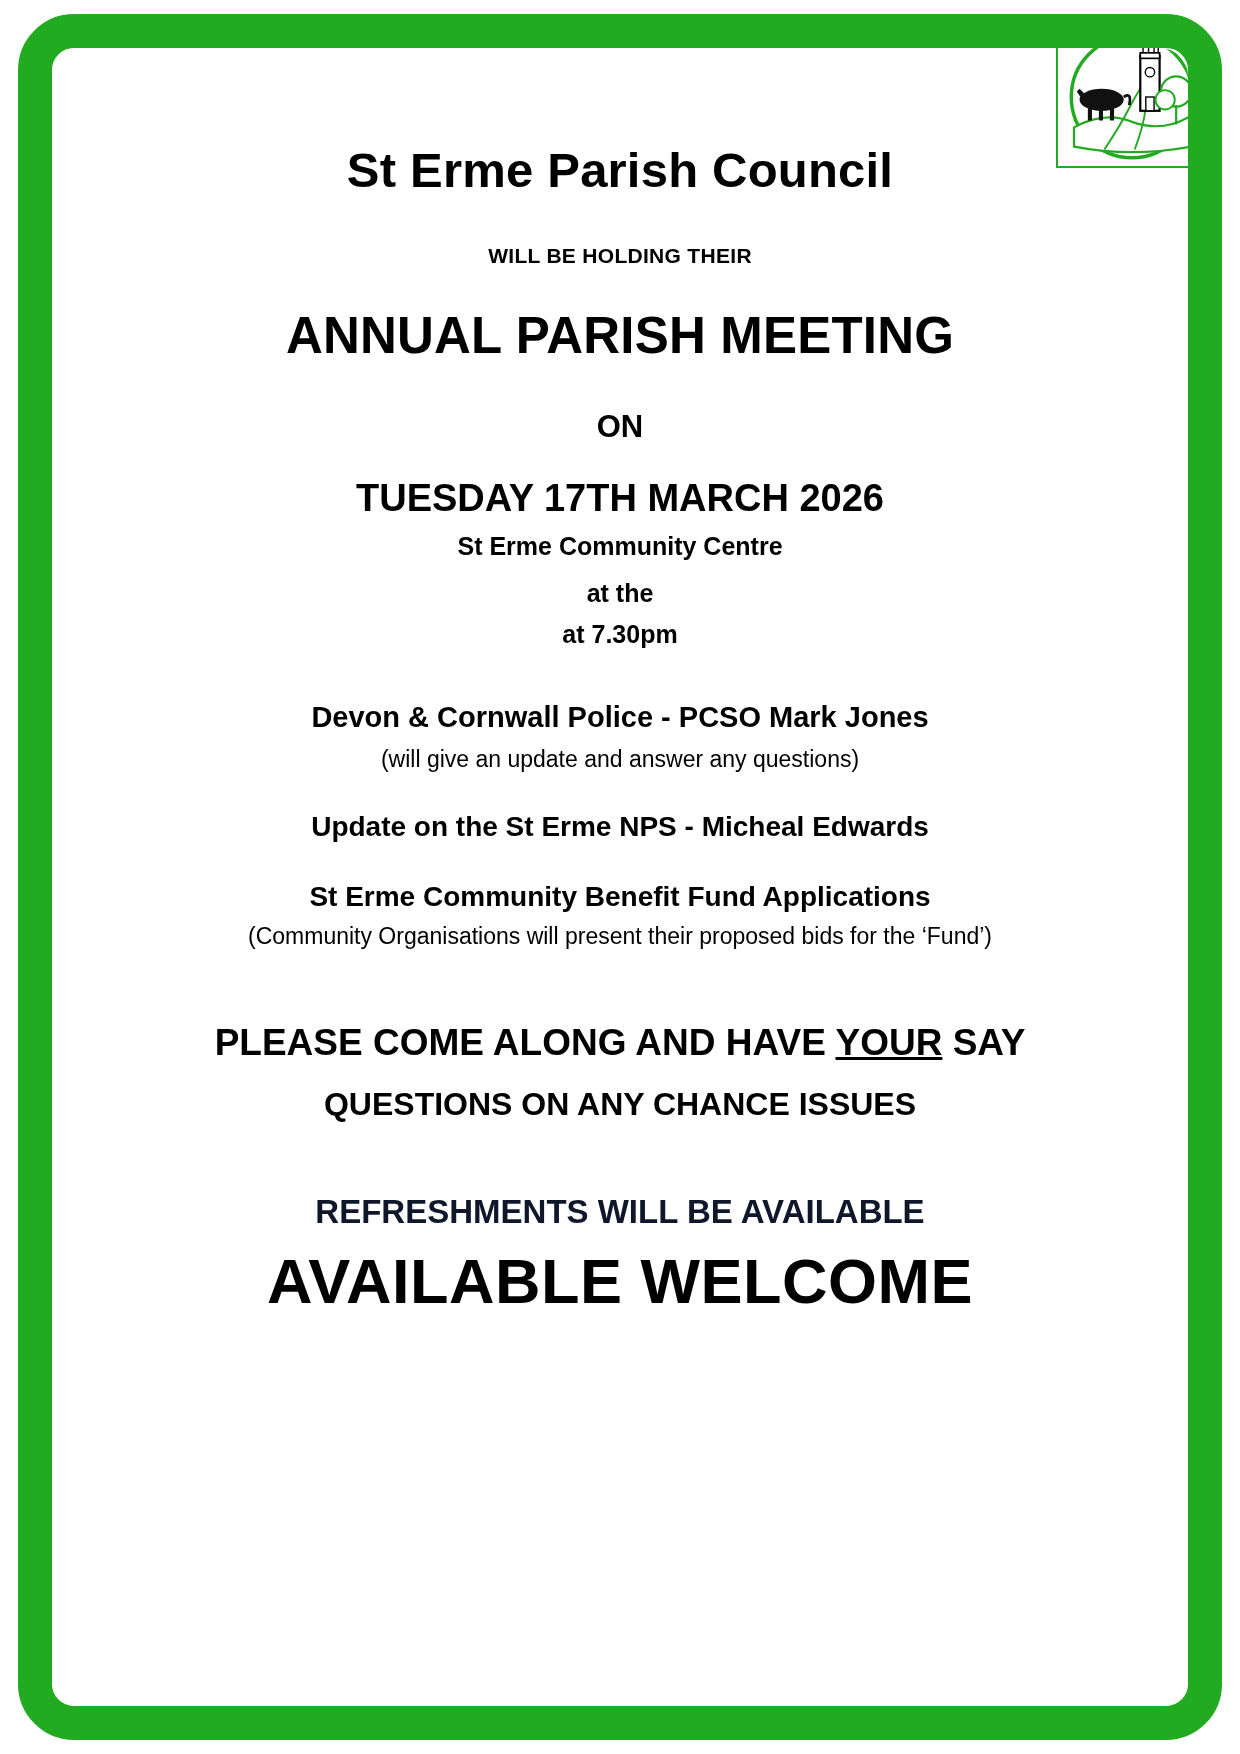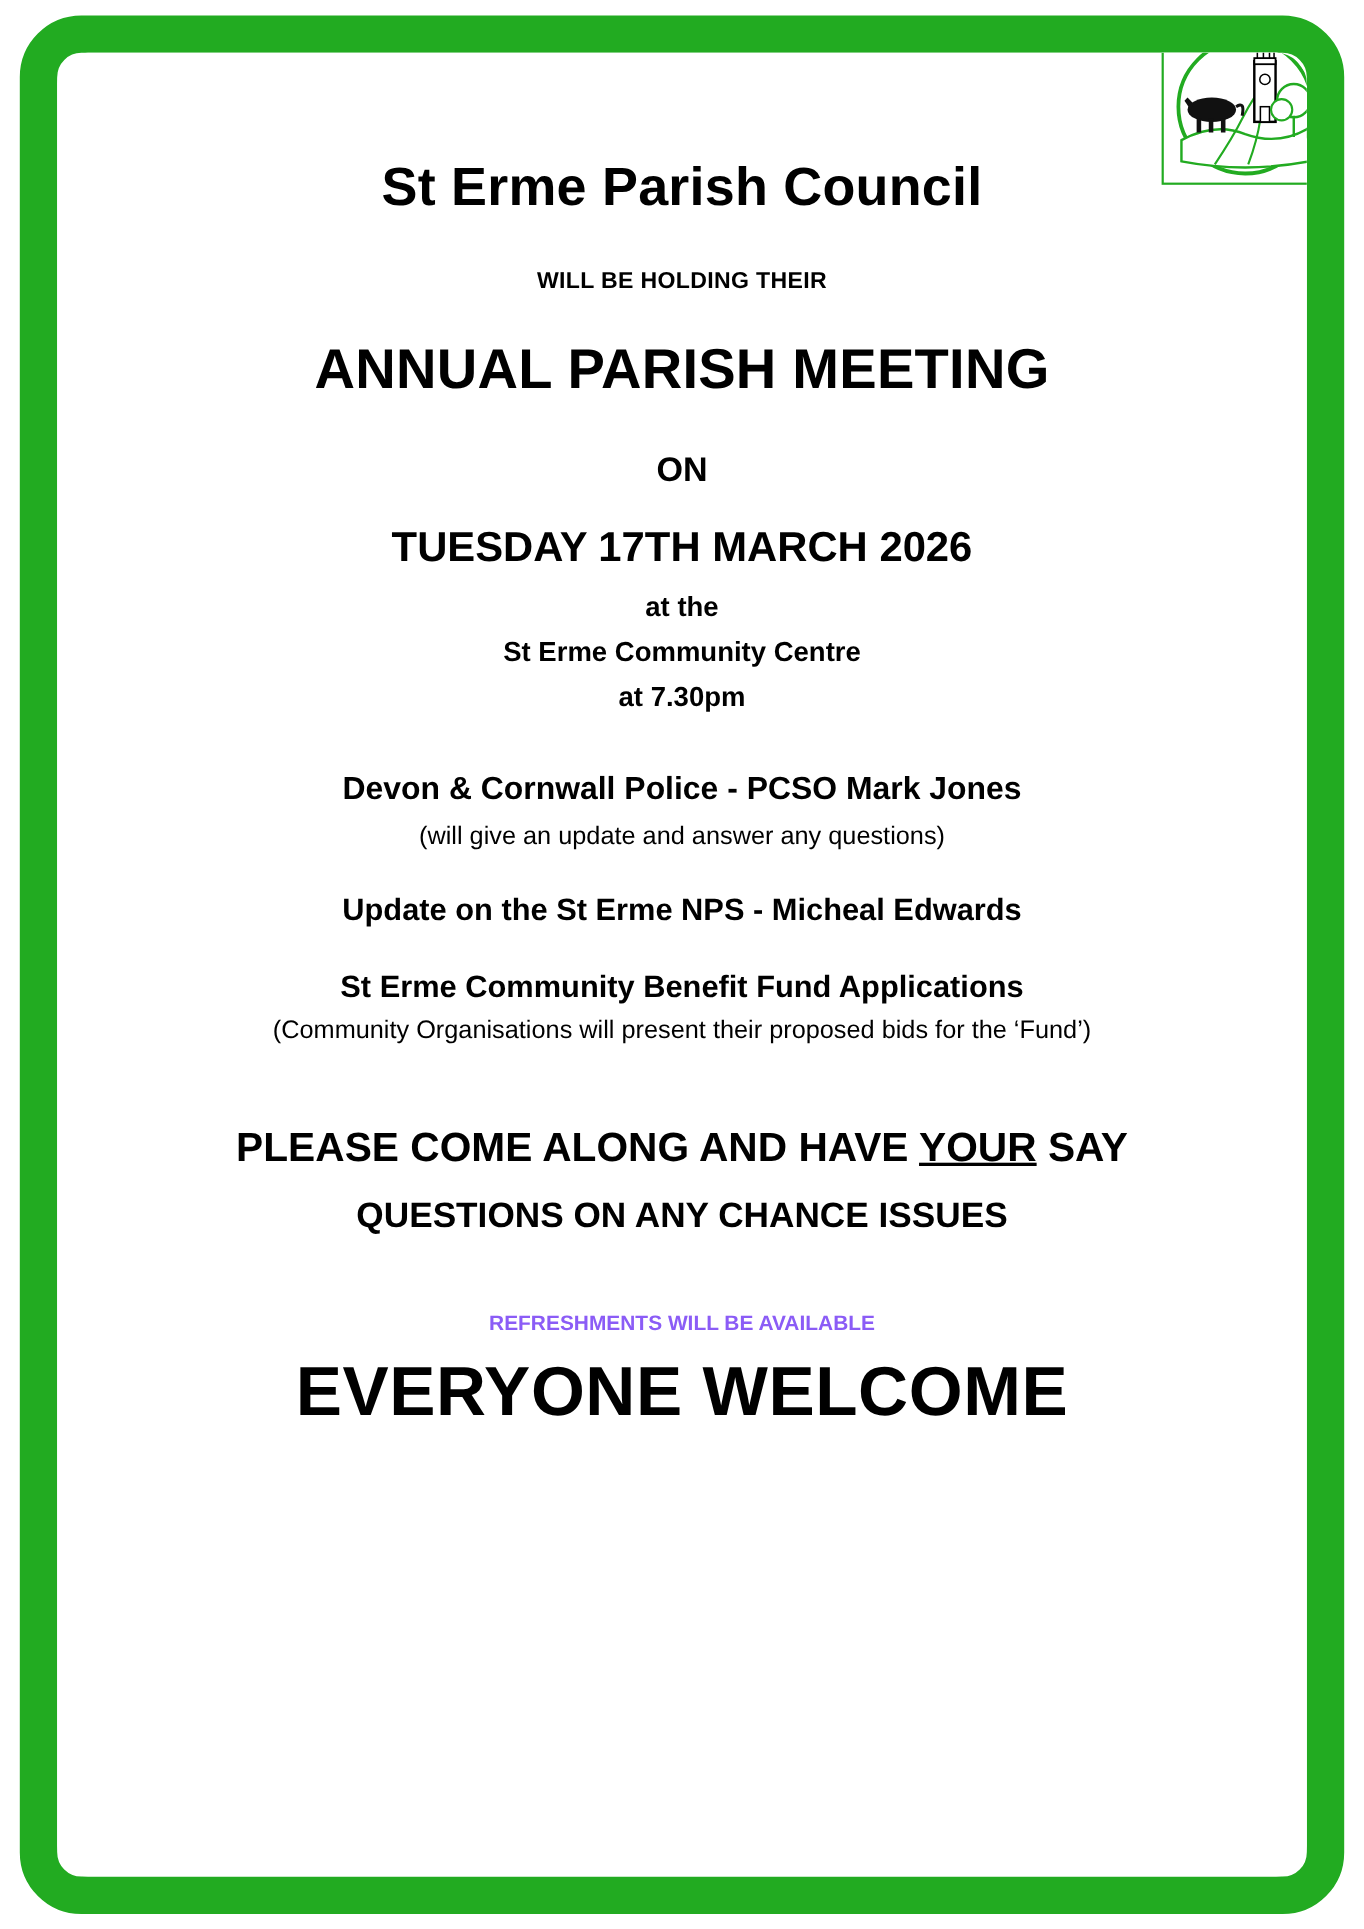--- a/index.html
+++ b/index.html
@@ -148,23 +148,23 @@
     font-size: 32px;
     font-weight: bold;
     margin: 24px 0 0 0;
   }
   .call3 {
     font-size: 32px;
     font-weight: bold;
     margin: 22px 0 0 0;
   }
   .refreshments {
-    font-size: 19px;
-    font-weight: bold;
-    color: #8b5cf6;
+    font-size: 33px;
+    font-weight: bold;
+    color: #0f172a;
     margin: 70px 0 0 0;
   }
   .welcome {
     font-size: 63px;
     font-weight: bold;
     margin: 14px 0 0 0;
     letter-spacing: 0.5px;
   }
   u { text-decoration: underline; }
 </style>
@@ -204,32 +204,32 @@
           <rect x="34" y="58" width="3" height="9" fill="#111111"></rect>
           <path d="M44 50 Q50 46 48 56" fill="none" stroke="#111111" stroke-width="2"></path>
         </svg>
       </div>
 
       <div class="title">St Erme Parish Council</div>
       <div class="subtitle">WILL BE HOLDING THEIR</div>
       <div class="headline">ANNUAL PARISH MEETING</div>
       <div class="on-word">ON</div>
       <div class="date">TUESDAY 17TH MARCH 2026</div>
+      <div class="venue-line v2">St Erme Community Centre</div>
       <div class="venue-line v1">at the</div>
-      <div class="venue-line v2">St Erme Community Centre</div>
       <div class="venue-line v3">at 7.30pm</div>
 
       <div class="speaker">Devon &amp; Cornwall Police - PCSO Mark Jones</div>
       <div class="speaker-note">(will give an update and answer any questions)</div>
 
       <div class="presentation">Update on the St Erme NPS  - Micheal Edwards</div>
       <div class="presentation">St Erme Community Benefit Fund Applications</div>
       <div class="presentation-note">(Community Organisations will present their proposed bids for the ‘Fund’)</div>
 
       <div class="call1"><span>PLEASE COME ALONG AND HAVE </span><u>YOUR</u><span> SAY</span></div>
       <div class="call3">QUESTIONS ON ANY CHANCE ISSUES</div>
 
       <div class="refreshments">REFRESHMENTS WILL BE AVAILABLE</div>
-      <div class="welcome">EVERYONE WELCOME</div>
+      <div class="welcome">AVAILABLE WELCOME</div>
 
     </div>
   </div>
 </div>
 
 </body></html>

